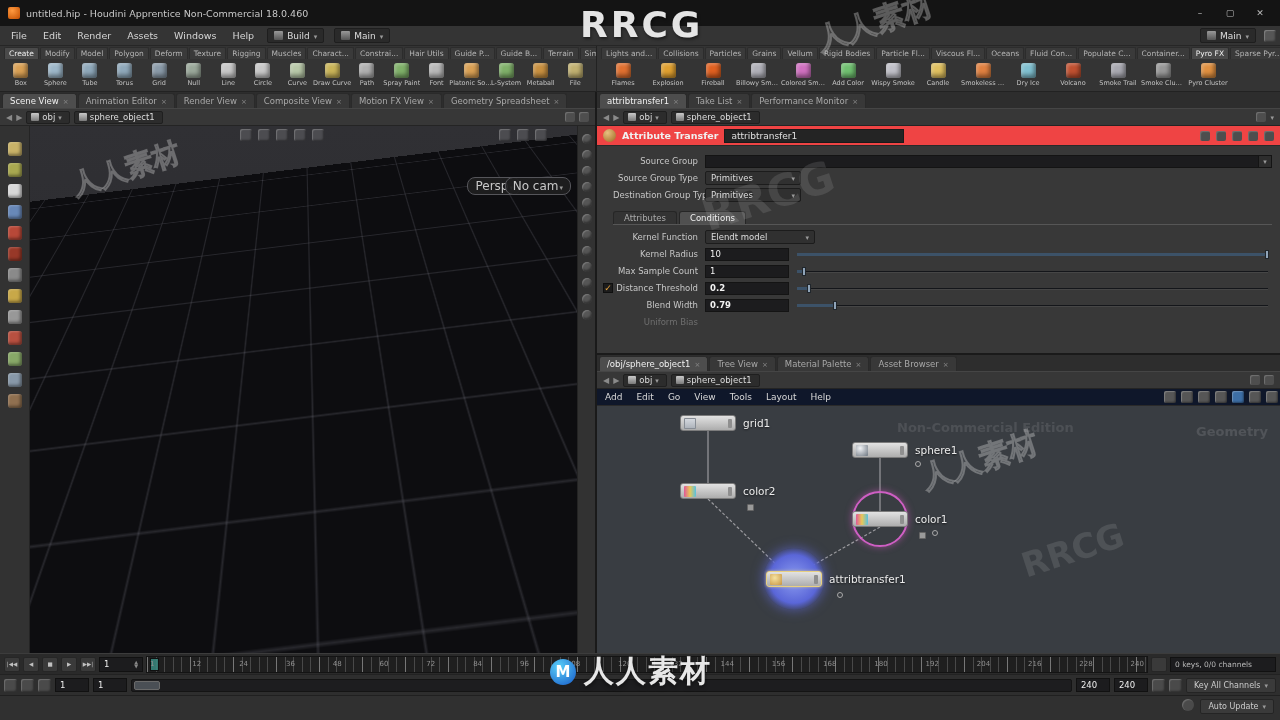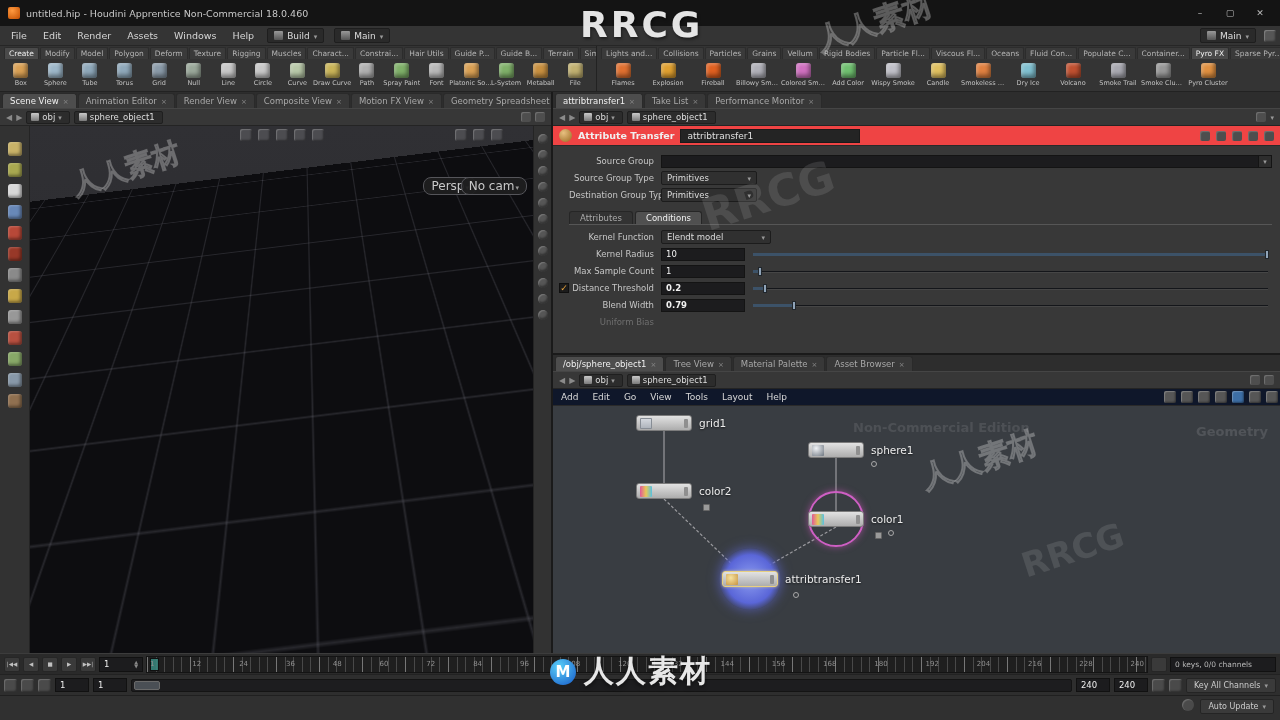--- a/index.html
+++ b/index.html
@@ -37,21 +37,21 @@
   .shelf-col.left .shelf-tab:first-of-type{background:#4a4a4a;color:#eee;}
   .shelf-col.right .shelf-tab:nth-of-type(13){background:#4a4a4a;color:#eee;}
   .shelf-tools{flex:1;display:flex;align-items:center;padding:1px 4px;gap:1px;overflow:hidden;}
   .tool{width:34px;display:flex;flex-direction:column;align-items:center;gap:1px;}
   .shelf-col.right .tool{width:44px;}
   .tool-icon{width:15px;height:15px;border-radius:3px;box-shadow:inset -2px -3px 4px rgba(0,0,0,.45),inset 2px 2px 3px rgba(255,255,255,.25);}
   .tool-label{font-size:6.5px;color:#c2c2c2;white-space:nowrap;overflow:hidden;max-width:44px;text-overflow:ellipsis;}
 
   
   .main{flex:1;display:flex;min-height:0;}
-  .col-left{width:553px;display:flex;flex-direction:column;border-right:2px solid #1a1a1a;}
+  .col-left{width:597px;display:flex;flex-direction:column;border-right:2px solid #1a1a1a;}
   .col-right{flex:1;display:flex;flex-direction:column;min-width:0;}
 
   .pane-tabs{height:16px;background:#2d2d2d;display:flex;align-items:flex-end;padding:0 2px;gap:1px;flex:0 0 auto;overflow:hidden;}
   .pane-tab{display:flex;align-items:center;gap:4px;background:#383838;color:#a8a8a8;font-size:8.5px;padding:2px 7px;border-radius:3px 3px 0 0;border:1px solid #2a2a2a;border-bottom:none;white-space:nowrap;}
   .pane-tab:first-of-type{background:#4d4d4d;color:#f0f0f0;}
   .pane-tab .x::after{content:"×";color:#888;font-size:7px;}
   .tico{width:10px;height:10px;background:#4e4e4e;border-radius:2px;box-shadow:inset 1px 1px 1px rgba(255,255,255,.2);}
 
   .pathbar{height:18px;background:#373737;border-top:1px solid #454545;border-bottom:1px solid #242424;display:flex;align-items:center;gap:4px;padding:0 6px;flex:0 0 auto;}
   .nav-arr{color:#8a8a8a;font-size:8px;}

